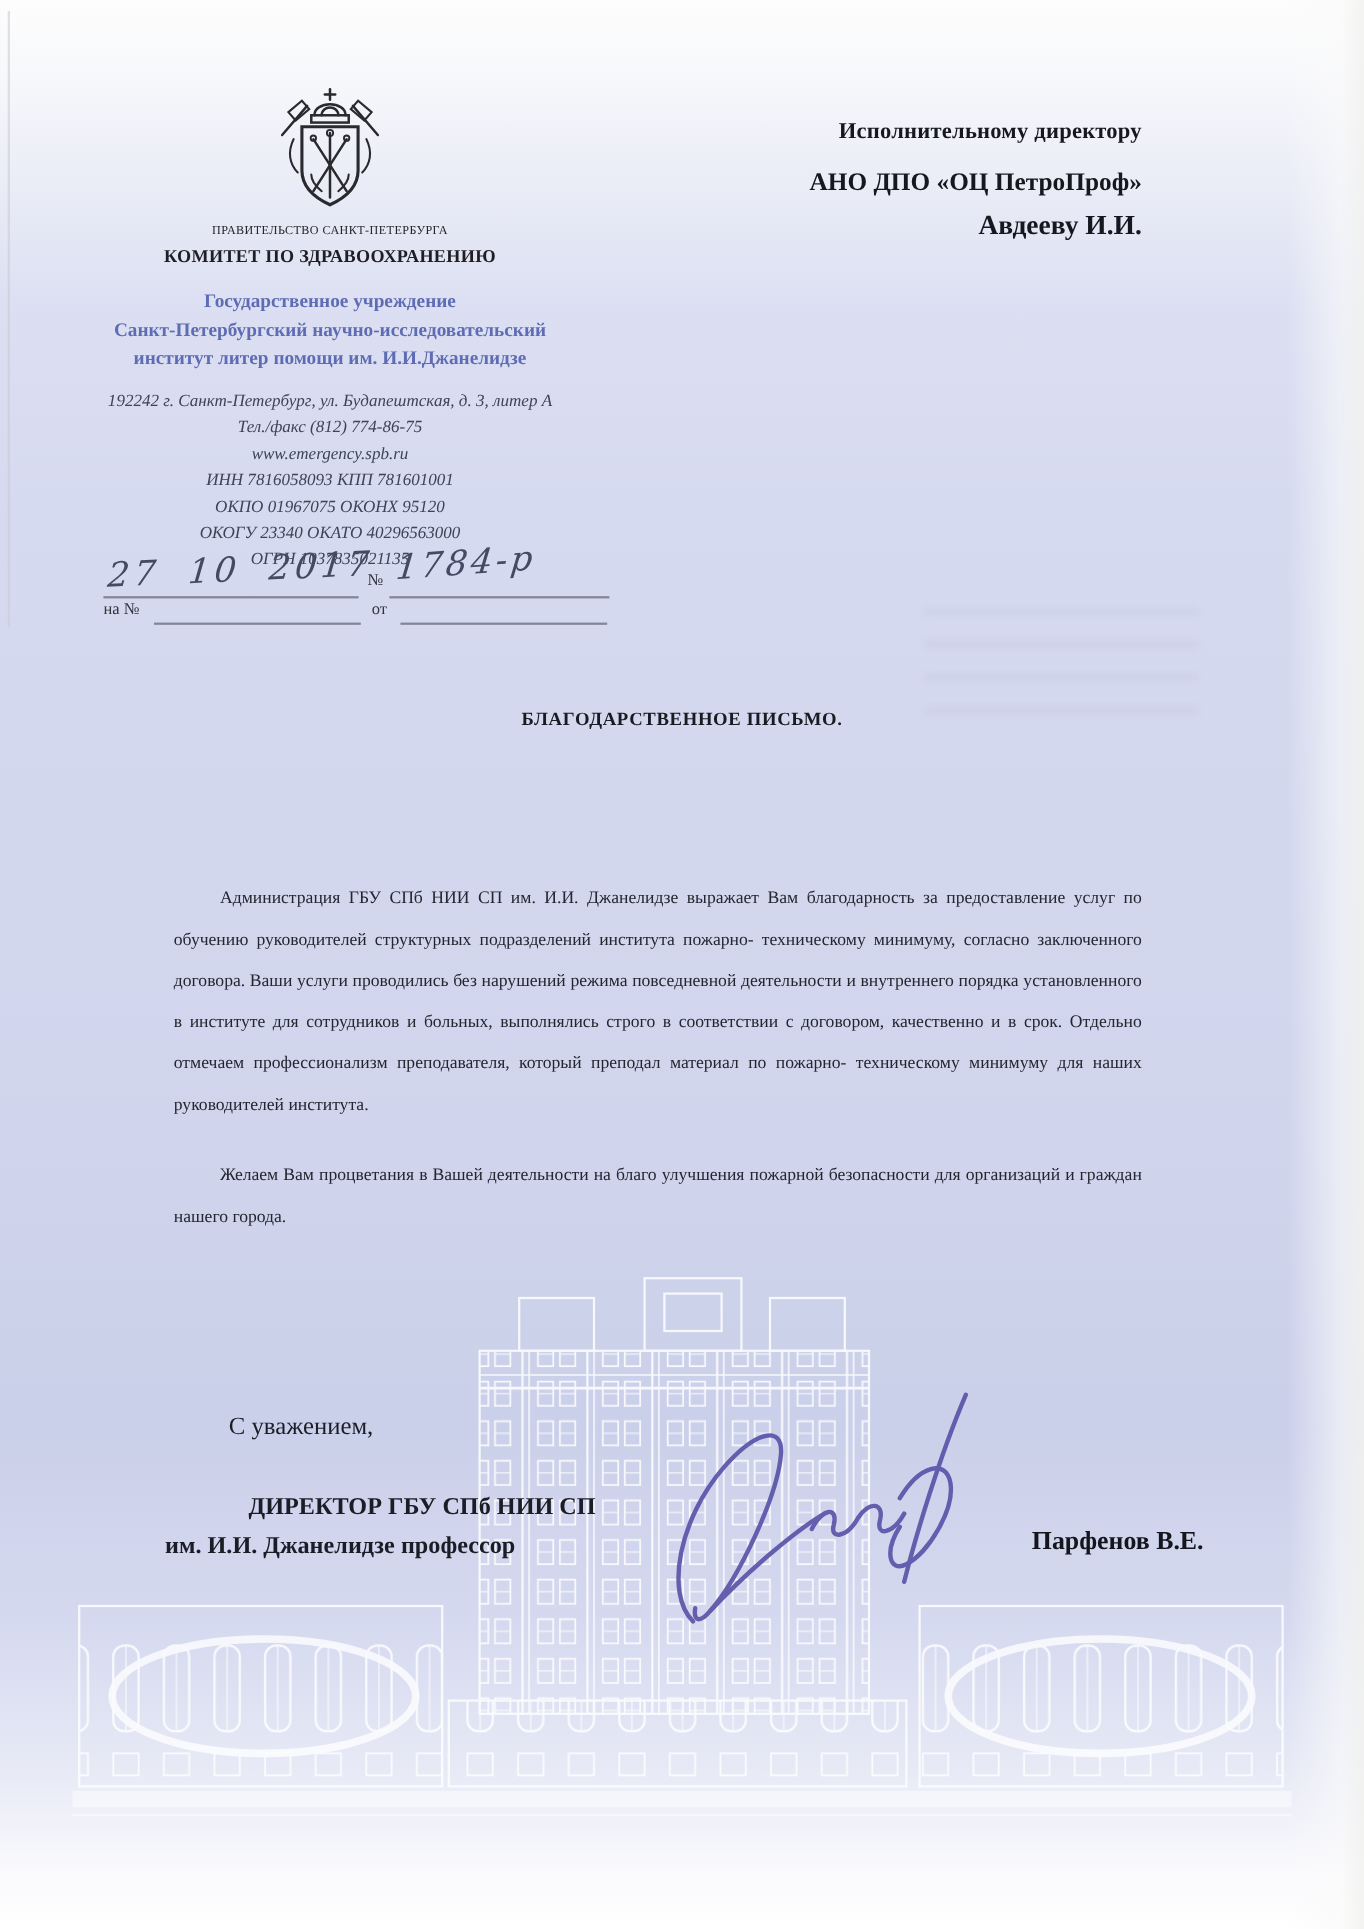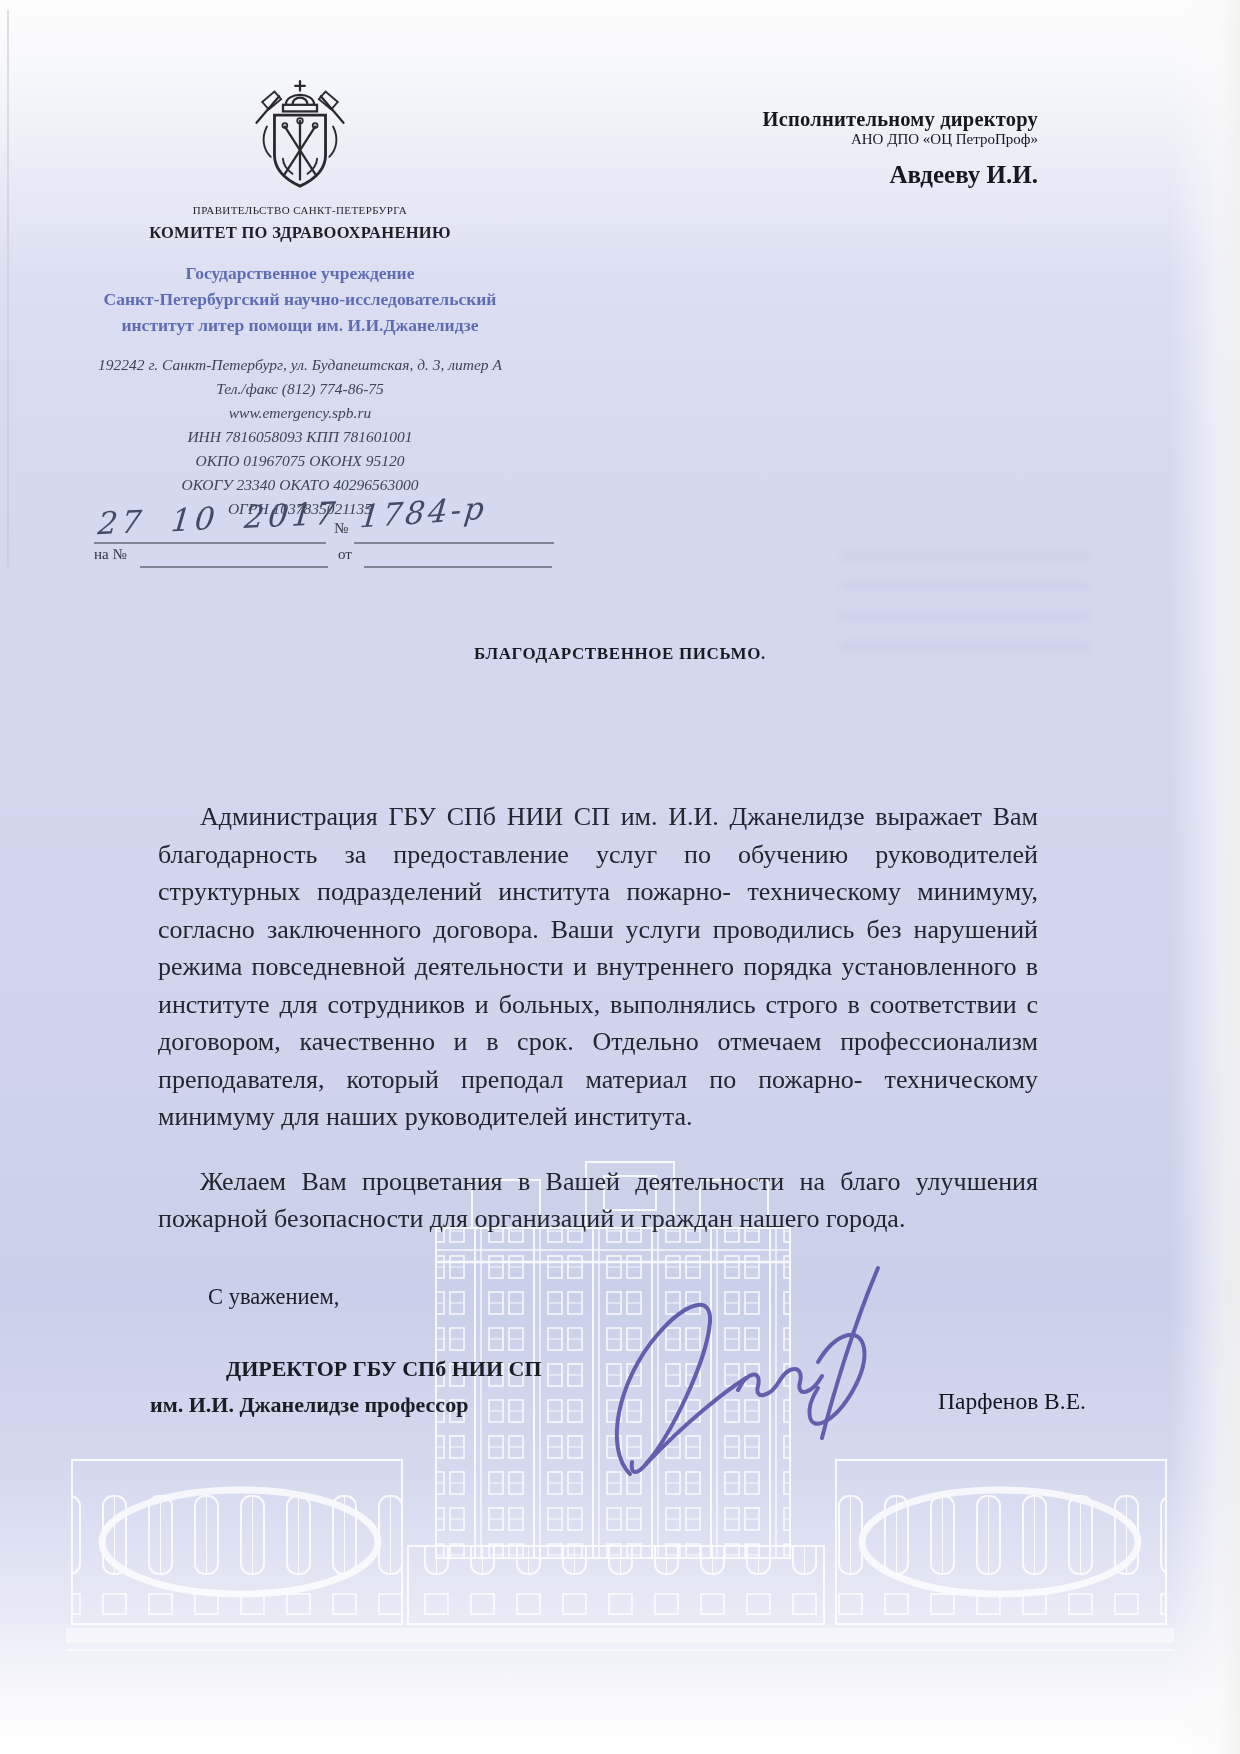--- a/index.html
+++ b/index.html
@@ -43,46 +43,46 @@
   .ref-line.b{left:262px;top:44px;width:200px;}
   .ref-row2-label{position:absolute;top:48px;font-size:15px;color:#30343f;}
   .ref-na{left:2px;}
   .ref-ot{left:246px;}
   .ref-line.c{left:48px;top:68px;width:188px;}
   .ref-line.d{left:272px;top:68px;width:188px;}
 
   
   .recipient{position:absolute;right:202px;top:108px;text-align:right;color:#17181f;}
   .rcp-1{font-size:20.5px;font-weight:bold;letter-spacing:.2px;text-align:right;}
-  .rcp-2{font-size:15px;font-weight:normal;}
+  .rcp-2{font-size:23px;font-weight:bold;margin-top:22px;}
   .rcp-3{font-size:25px;font-weight:bold;margin-top:13px;}
 
   
   .title{position:absolute;left:0;top:644px;width:100%;text-align:center;
          font-size:17px;font-weight:bold;letter-spacing:.6px;color:#191b22;}
 
   
   .body-text{position:absolute;left:158px;top:798px;width:880px;
-             font-size:26px;line-height:37.5px;text-align:justify;color:#23262f;}
+             font-size:16px;line-height:37.5px;text-align:justify;color:#23262f;}
   .body-text p{margin:0;text-indent:42px;}
   .body-text p + p{margin-top:27px;}
 
   
   .bleed{position:absolute;right:150px;top:552px;width:250px;height:100px;
          background:repeating-linear-gradient(180deg, rgba(120,130,160,.14) 0 8px, rgba(120,130,160,0) 8px 30px);
          filter:blur(3px);opacity:.5;pointer-events:none;}
 
   
   .watermark{position:absolute;left:0;top:1142px;pointer-events:none;opacity:.85;}
 
   
   .sig-closing{position:absolute;left:208px;top:1284px;font-size:22.5px;font-weight:normal;color:#1b1d26;}
   .sig-pos1{position:absolute;left:226px;top:1356px;font-size:22px;font-weight:bold;color:#1b1d26;}
   .sig-pos2{position:absolute;left:150px;top:1392px;font-size:22px;font-weight:bold;color:#1b1d26;}
-  .sig-name{position:absolute;left:938px;top:1388px;font-size:23.5px;font-weight:normal;color:#15161d;}
+  .sig-name{position:absolute;left:938px;top:1388px;font-size:23.5px;font-weight:bold;color:#15161d;}
   .sig-ink{position:absolute;left:596px;top:1252px;}
 </style>
 </head>
 <body>
 
 <div class="page">
 
   <div class="scan-edge"></div>
 
   <svg class="watermark" width="1240" height="560" viewBox="0 0 1240 560" aria-hidden="true">

